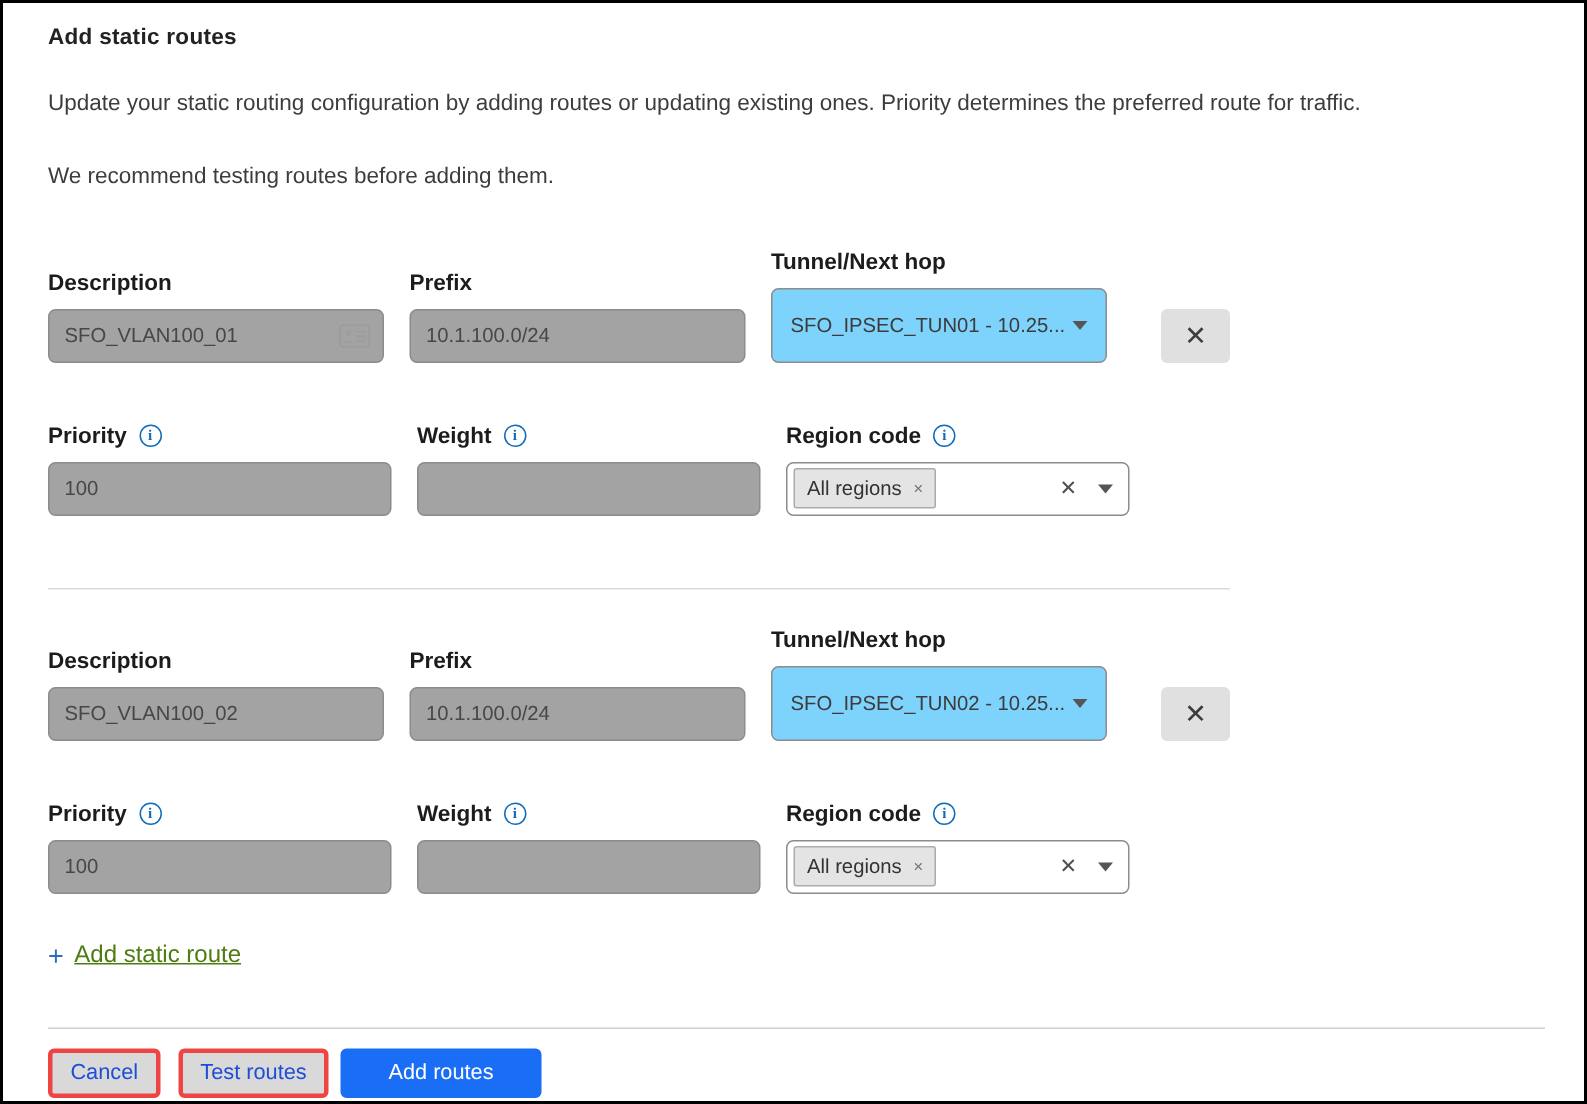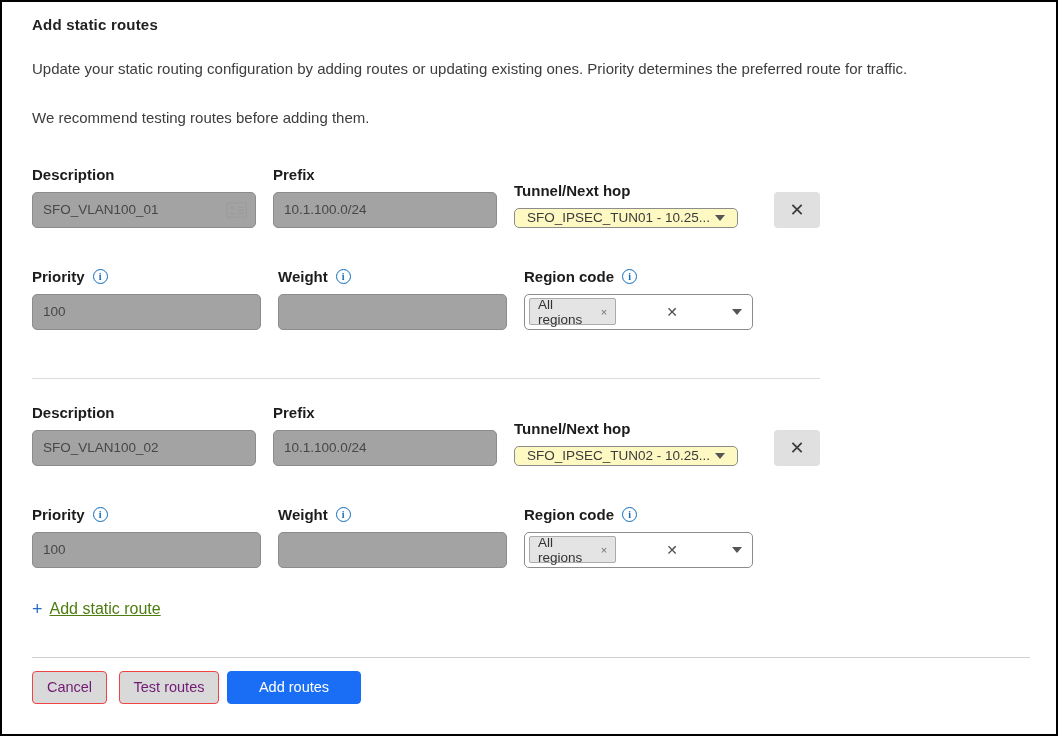--- a/index.html
+++ b/index.html
@@ -58,23 +58,23 @@
   }
   .input-shell {
     position: relative; width: 100%; height: 36px;
   }
   .input-shell .text-input { padding-right: 34px; }
   .autofill-icon {
     position: absolute; right: 9px; top: 10px; width: 21px; height: 16px;
     pointer-events: none;
   }
   .select-box {
-    width: 100%; height: 20px;
+    width: 100%; height: 50px;
     border: 1px solid #8c8c8c; border-radius: 5px;
-    background: #fef9c3; display: flex; align-items: center;
+    background: #7dd3fc; display: flex; align-items: center;
     padding: 0 12px; cursor: pointer;
   }
   .select-value { font-size: 13.5px; color: #3c3c3c; white-space: nowrap; overflow: hidden; }
   .caret-down {
     width: 0; height: 0; margin-left: auto;
     border-left: 5px solid transparent;
     border-right: 5px solid transparent;
     border-top: 6px solid #555;
     flex: 0 0 auto;
   }
@@ -82,21 +82,21 @@
     width: 47px; height: 36px; margin-left: 19px;
     background: #e0e0e0; border: none; border-radius: 4px;
     font-size: 18px; color: #3c3c3c; cursor: pointer;
     display: flex; align-items: center; justify-content: center;
     line-height: 1;
   }
   .multiselect {
     width: 100%; height: 36px;
     border: 1px solid #8c8c8c; border-radius: 5px;
     background: #fff; display: flex; align-items: center;
-    padding: 0 10px 0 4px; cursor: pointer; gap: 40px;
+    padding: 0 10px 0 4px; cursor: pointer;
   }
   .tag {
     display: inline-flex; align-items: center;
     background: #e4e4e4; border: 1px solid #ababab; border-radius: 2px;
     height: 27px; padding: 0 8px; margin-right: 6px;
   }
   .tag-label { font-size: 13.5px; color: #333; }
   .tag-remove { font-size: 11px; color: #707070; margin-left: 8px; cursor: pointer; }
   .clear-x { margin-left: auto; font-size: 14px; color: #4f4f4f; cursor: pointer; padding: 0 4px; }
   .multiselect .caret-down { margin-left: 10px; }
@@ -112,21 +112,21 @@
     border: none; border-top: 1px solid #d0d0d0;
     margin: 37px 0 0 0; width: 998px;
   }
   .footer { display: flex; align-items: center; margin-top: 13px; }
   .btn {
     height: 33px; border-radius: 4px; font-size: 14.5px;
     font-family: "Liberation Sans", sans-serif;
     cursor: pointer; display: inline-flex; align-items: center; justify-content: center;
   }
   .btn-gray {
-    background: #d9d9d9; border: 1px solid #ef4444; color: #701a75;
+    background: #d9d9d9; border: 3px solid #ef4444; color: #1d4ed8;
   }
   .btn-cancel { width: 75px; }
   .btn-test { width: 100px; margin-left: 12px; }
   .btn-primary {
     background: #1a6ef5; border: 1px solid #1a6ef5; color: #fff;
     width: 134px; margin-left: 8px;
   }
 </style>
 </head>
 <body>

